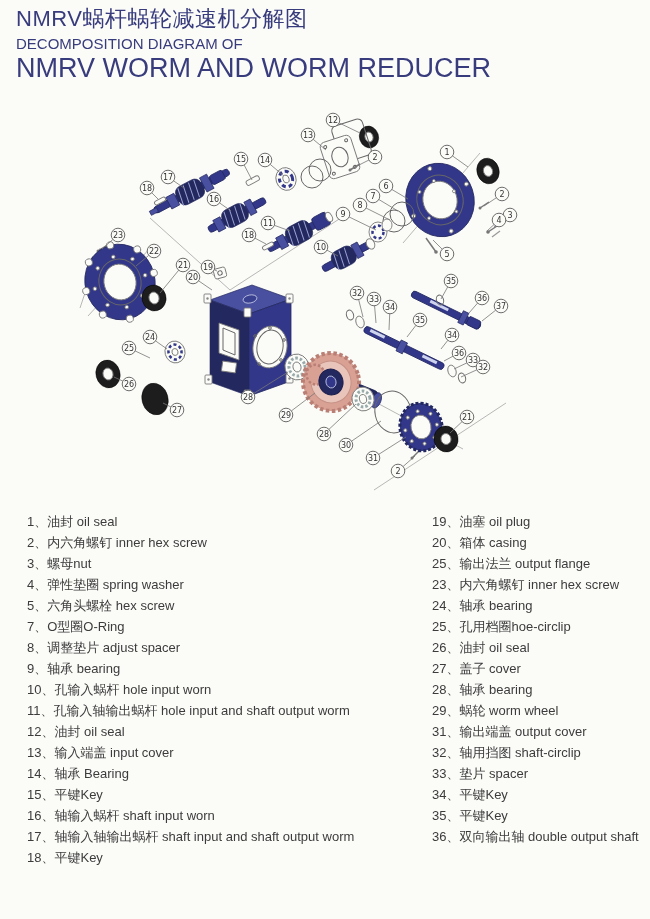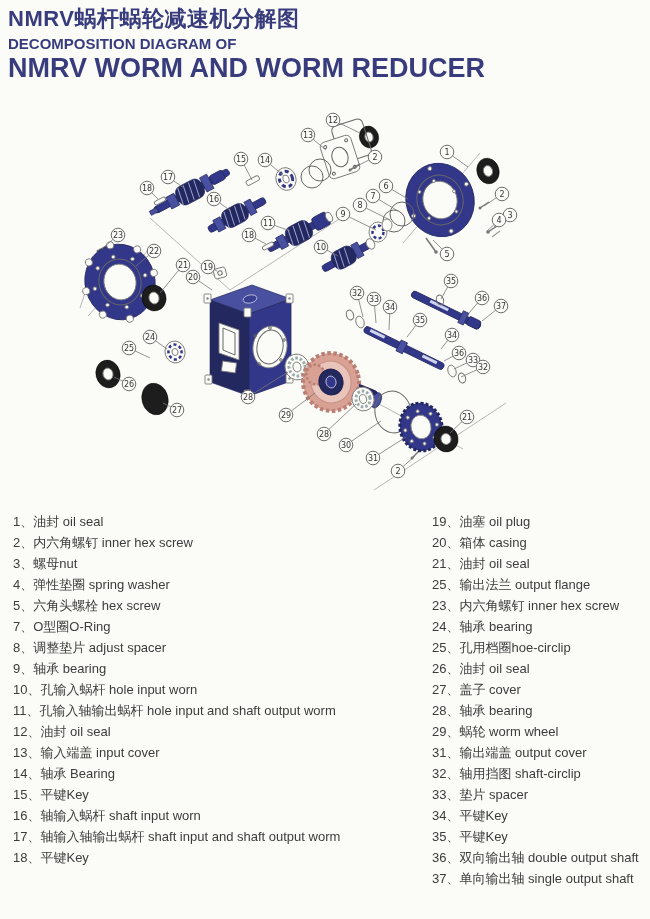--- a/index.html
+++ b/index.html
@@ -3,21 +3,21 @@
 <meta charset="utf-8">
 <style>
   :root{
     --paper:#fbfbf8; --title-navy:#383c7d; --text-dark:#3c3c3c;
     --navy:#323789; --navy-dark:#23285f; --navy-light:#4a50a0;
     --black:#1d1d1d; --pink:#d9a094; --pink-light:#e9c4ba; --line:#777;
   }
   html,body{margin:0;padding:0;}
   body{width:650px;height:919px;position:relative;background:var(--paper);
        font-family:"Liberation Sans","DejaVu Sans",sans-serif;overflow:hidden;}
-  .title-block{position:absolute;left:8px;top:5px;color:var(--title-navy);font-weight:bold;}
+  .title-block{position:absolute;left:16px;top:5px;color:var(--title-navy);font-weight:normal;}
   .t1{font-size:22px;line-height:27px;letter-spacing:0.5px;}
   .t2{font-size:15px;line-height:24px;}
   .t3{font-size:27px;line-height:24px;}
   svg#diagram{position:absolute;left:0;top:0;}
   .p-navy{fill:var(--navy);stroke:var(--navy-dark);stroke-width:0.8;}
   .p-dark{fill:var(--navy-dark);stroke:var(--navy-dark);stroke-width:0.6;}
   .p-mid{fill:var(--navy-light);stroke:var(--navy-dark);stroke-width:0.7;}
   .p-paper{fill:var(--paper);stroke:#7a7a7a;stroke-width:0.9;}
   .p-black{fill:var(--black);stroke:#000;stroke-width:0.5;}
   .p-none{fill:none;stroke:#666;stroke-width:1;}
@@ -467,21 +467,21 @@
       <text x="459" y="355.8" class="balloon-txt">36</text>
       <line x1="466.85458269552396" y1="362.9109871442255" x2="454" y2="369" class="leader"></line>
       <circle cx="473" cy="360" r="6.8" class="balloon"></circle>
       <text x="473" y="362.8" class="balloon-txt">33</text>
       <line x1="476.8095079532543" y1="369.81386002124805" x2="461" y2="377" class="leader"></line>
       <circle cx="483" cy="367" r="6.8" class="balloon"></circle>
       <text x="483" y="369.8" class="balloon-txt">32</text>
     </g>
 </svg>
 
-<div class="legend" id="legend-left-wrap" style="left:13px;">
+<div class="legend" id="legend-left-wrap" style="left:27px;">
   <ul id="legend-left">
       <li>1、油封 oil seal</li>
       <li>2、内六角螺钉 inner hex screw</li>
       <li>3、螺母nut</li>
       <li>4、弹性垫圈 spring washer</li>
       <li>5、六角头螺栓 hex screw</li>
       <li>7、O型圈O-Ring</li>
       <li>8、调整垫片 adjust spacer</li>
       <li>9、轴承 bearing</li>
       <li>10、孔输入蜗杆 hole input worn</li>
@@ -492,30 +492,28 @@
       <li>15、平键Key</li>
       <li>16、轴输入蜗杆 shaft input worn</li>
       <li>17、轴输入轴输出蜗杆 shaft input and shaft output worm</li>
       <li>18、平键Key</li>
     </ul>
 </div>
 <div class="legend" id="legend-right-wrap" style="left:432px;">
   <ul id="legend-right">
       <li>19、油塞 oil plug</li>
       <li>20、箱体 casing</li>
-      <li>21、油封 oil seal</li>
       <li>25、输出法兰 output flange</li>
       <li>23、内六角螺钉 inner hex screw</li>
       <li>24、轴承 bearing</li>
       <li>25、孔用档圈hoe-circlip</li>
       <li>26、油封 oil seal</li>
       <li>27、盖子 cover</li>
       <li>28、轴承 bearing</li>
       <li>29、蜗轮 worm wheel</li>
       <li>31、输出端盖 output cover</li>
       <li>32、轴用挡图 shaft-circlip</li>
       <li>33、垫片 spacer</li>
       <li>34、平键Key</li>
       <li>35、平键Key</li>
       <li>36、双向输出轴 double output shaft</li>
-      <li>37、单向输出轴 single output shaft</li>
     </ul>
 </div>
 
 </body></html>

